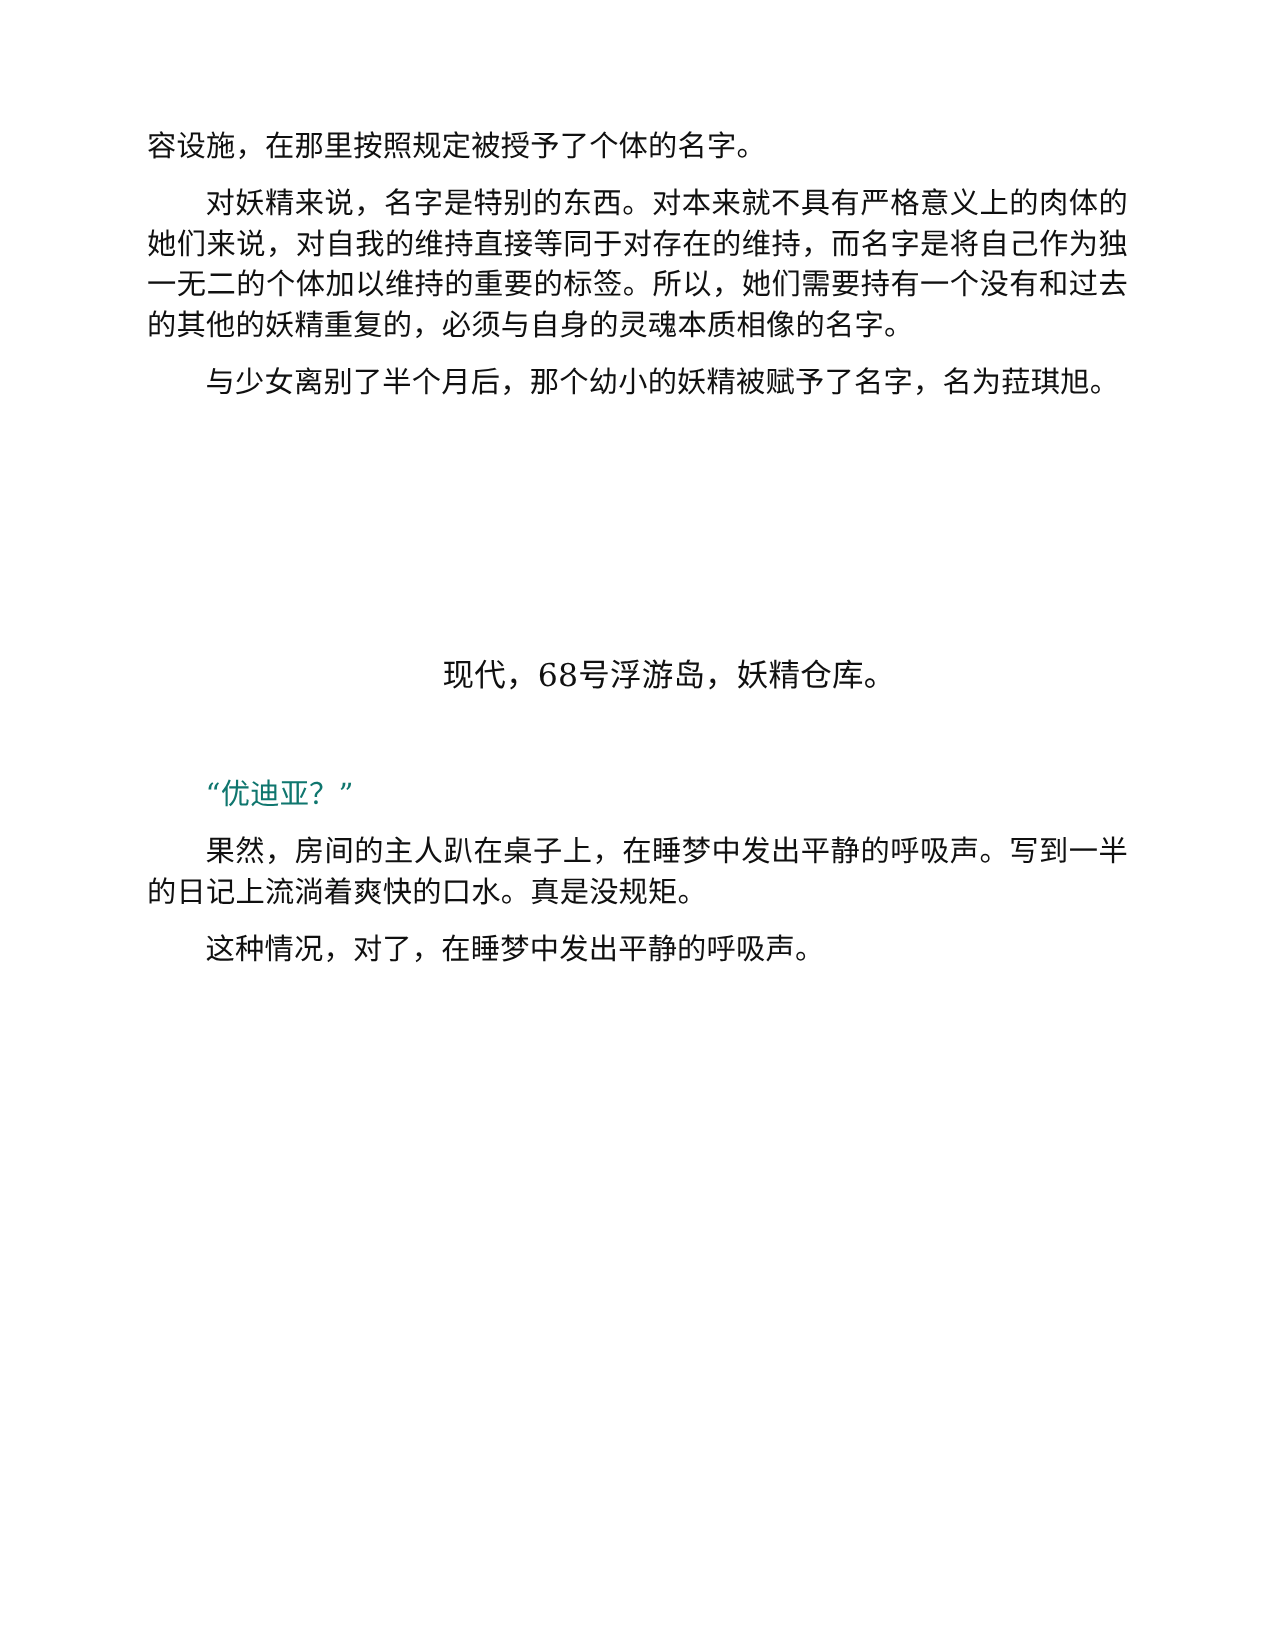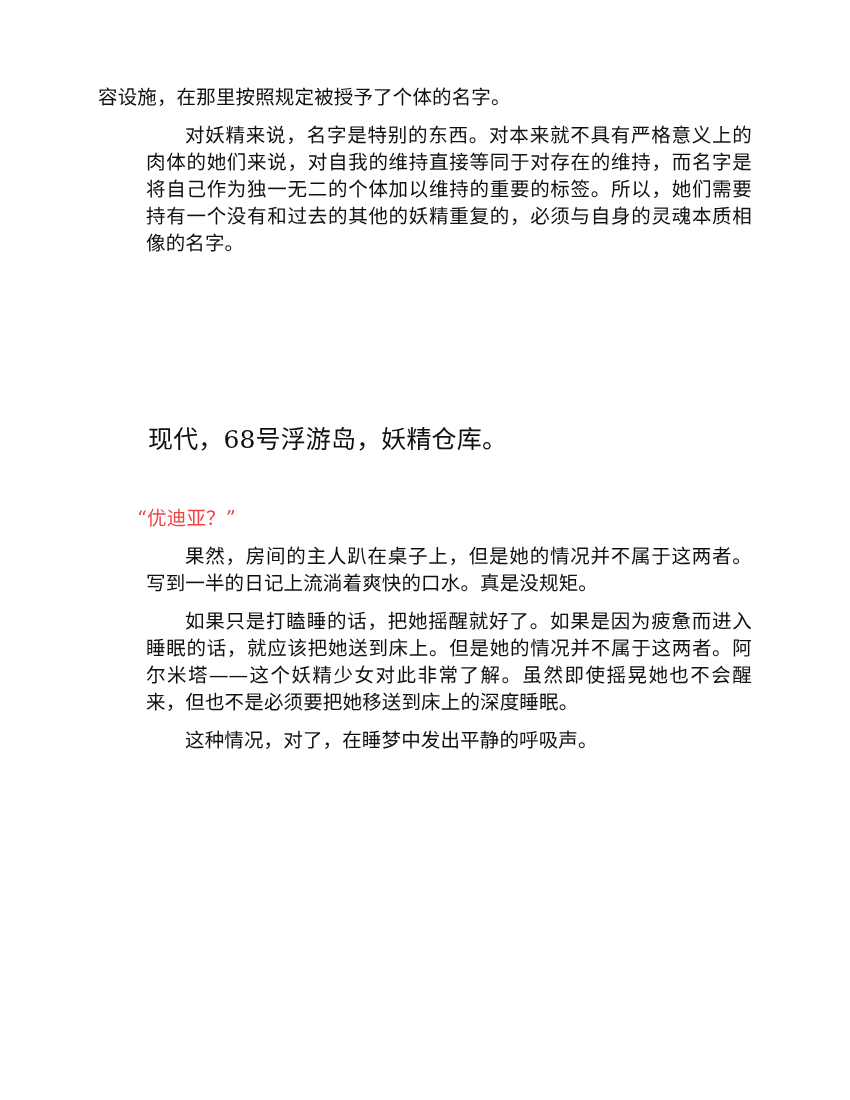--- a/index.html
+++ b/index.html
@@ -37,78 +37,77 @@
     line-height: 27px;
     text-align: justify;
     text-justify: inter-character;
     letter-spacing: 0.15px;
     word-break: break-all;
     color: #101010;
   }
 
   .para.indent {
     text-indent: 2em;
-    margin-left: 48px;
   }
 
   .para.no-indent {
     text-indent: 0;
   }
 
   
   .scene-gap {
     height: 158px;
   }
 
   .scene-heading {
     margin: 0;
     padding-left: 2em;
-    font-size: 25px;
+    font-size: 21px;
     line-height: 27px;
     letter-spacing: 0.15px;
-    text-align: left;
+    text-align: center;
     color: #101010;
   }
 
   .scene-heading-gap {
     height: 52px;
   }
 
   .dialogue {
     margin: 0 0 11px 0;
     padding-left: 2em;
     font-size: 19.5px;
     line-height: 27px;
     letter-spacing: 0.15px;
     text-align: left;
-    color: #ef4444;
+    color: #0f766e;
   }
 </style>
 </head>
 <body>
 
 <div class="page">
   <div class="text-block">
 
     <p class="para no-indent">容设施，在那里按照规定被授予了个体的名字。</p>
 
     <p class="para indent">对妖精来说，名字是特别的东西。对本来就不具有严格意义上的肉体的她们来说，对自我的维持直接等同于对存在的维持，而名字是将自己作为独一无二的个体加以维持的重要的标签。所以，她们需要持有一个没有和过去的其他的妖精重复的，必须与自身的灵魂本质相像的名字。</p>
 
+    <p class="para indent">与少女离别了半个月后，那个幼小的妖精被赋予了名字，名为菈琪旭。</p>
 
     <div class="scene-gap"></div>
 
     <p class="scene-heading">现代，68号浮游岛，妖精仓库。</p>
 
     <div class="scene-heading-gap"></div>
 
     <p class="dialogue">“优迪亚？”</p>
 
 
-    <p class="para indent">果然，房间的主人趴在桌子上，但是她的情况并不属于这两者。写到一半的日记上流淌着爽快的口水。真是没规矩。</p>
+    <p class="para indent">果然，房间的主人趴在桌子上，在睡梦中发出平静的呼吸声。写到一半的日记上流淌着爽快的口水。真是没规矩。</p>
 
 
-    <p class="para indent">如果只是打瞌睡的话，把她摇醒就好了。如果是因为疲惫而进入睡眠的话，就应该把她送到床上。但是她的情况并不属于这两者。阿尔米塔——这个妖精少女对此非常了解。虽然即使摇晃她也不会醒来，但也不是必须要把她移送到床上的深度睡眠。</p>
 
     <p class="para indent">这种情况，对了，在睡梦中发出平静的呼吸声。</p>
 
 
   </div>
 </div>
 
 </body></html>

